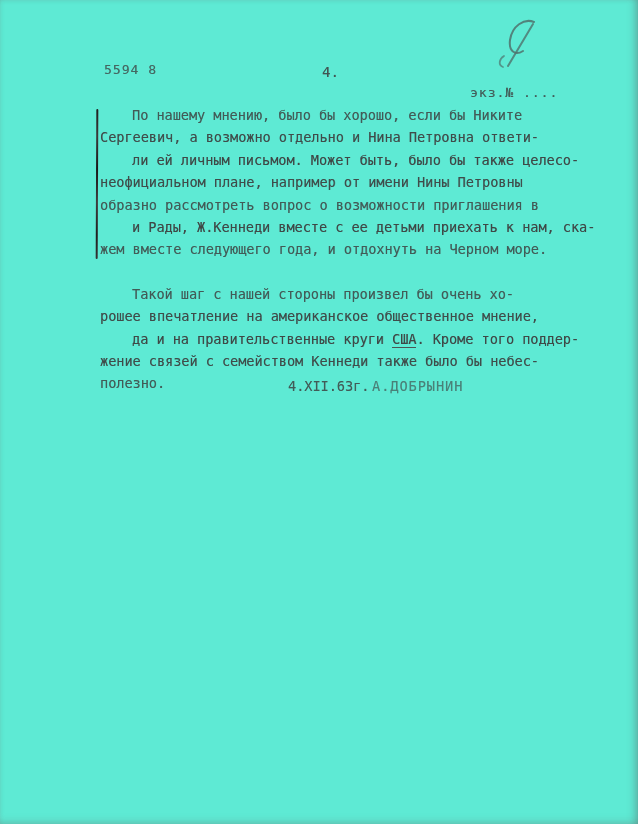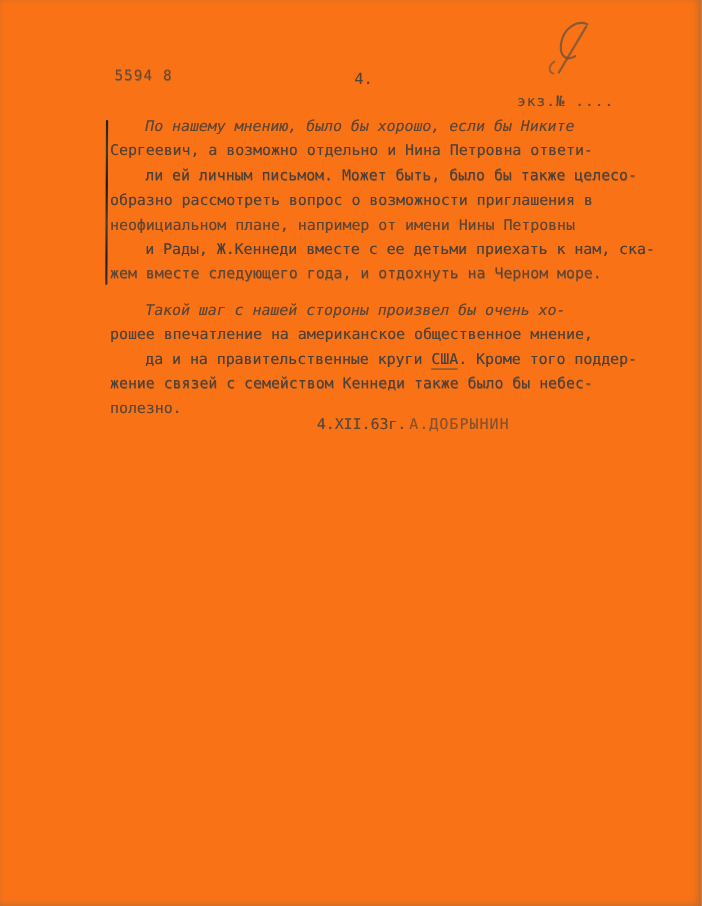--- a/index.html
+++ b/index.html
@@ -5,21 +5,21 @@
   html, body {
     margin: 0;
     padding: 0;
     background: #e8e8e8;
     font-family: "DejaVu Sans Mono", "Liberation Mono", monospace;
   }
   .page {
     position: relative;
     width: 638px;
     height: 824px;
-    background: #f97316;
+    background: #5eead4;
     overflow: hidden;
     box-shadow:
       inset -7px 0 8px -5px rgba(90,90,90,0.45),
       inset 0 -6px 8px -5px rgba(110,110,110,0.35),
       inset 2px 2px 4px -3px rgba(120,120,120,0.3);
     border-right: 1px solid #9f9f9f;
     border-bottom: 1px solid #ababab;
   }
   .txt {
     color: #3c3c3c;
@@ -38,25 +38,25 @@
     top: 104px;
     width: 480px;
   }
   .line {
     white-space: pre;
     font-size: 13.5px;
     line-height: 22.4px;
     height: 22.4px;
     filter: blur(0.22px);
   }
-  .line.indent { text-indent: 32px; font-style: italic; }
+  .line.indent { text-indent: 32px; }
   .line:nth-child(2n)   { opacity: 0.90; }
   .line:nth-child(2n+1) { opacity: 0.82; }
   .line:nth-child(3n)   { opacity: 0.93; padding-left: 32px; }
-  .para2 { margin-top: 10px; }
+  .para2 { margin-top: 22px; }
   .u { border-bottom: 1.2px solid #4a4a4a; }
 
   
   .margin-line {
     position: absolute;
     left: 96px;
     top: 109px;
     width: 2.4px;
     height: 150px;
     background: linear-gradient(180deg,#1f1f1f 0%,#3a3a3a 18%,#181818 40%,#3f3f3f 62%,#202020 84%,#353535 100%);
@@ -92,22 +92,22 @@
   <div class="hdr-center txt">4.</div>
   <div class="hdr-right txt">экз.№ ....</div>
 
   <div class="margin-line"></div>
 
   <div class="body-block">
     <div>
       <div class="line indent txt">По нашему мнению, было бы хорошо, если бы Никите</div>
       <div class="line txt">Сергеевич, а возможно отдельно и Нина Петровна ответи-</div>
       <div class="line txt">ли ей личным письмом. Может быть, было бы также целесо-</div>
+      <div class="line txt">неофициальном плане, например от имени Нины Петровны</div>
       <div class="line txt">образно рассмотреть вопрос о возможности приглашения в</div>
-      <div class="line txt">неофициальном плане, например от имени Нины Петровны</div>
       <div class="line txt">и Рады, Ж.Кеннеди вместе с ее детьми приехать к нам, ска-</div>
       <div class="line txt">жем вместе следующего года, и отдохнуть на Черном море.</div>
     </div>
     <div class="para2">
       <div class="line indent txt">Такой шаг с нашей стороны произвел бы очень хо-</div>
       <div class="line txt">рошее впечатление на американское общественное мнение,</div>
       <div class="line txt"><span>да и на правительственные круги </span><span class="u">США</span><span>. Кроме того поддер-</span></div>
       <div class="line txt">жение связей с семейством Кеннеди также было бы небес-</div>
       <div class="line txt">полезно.</div>
     </div>

